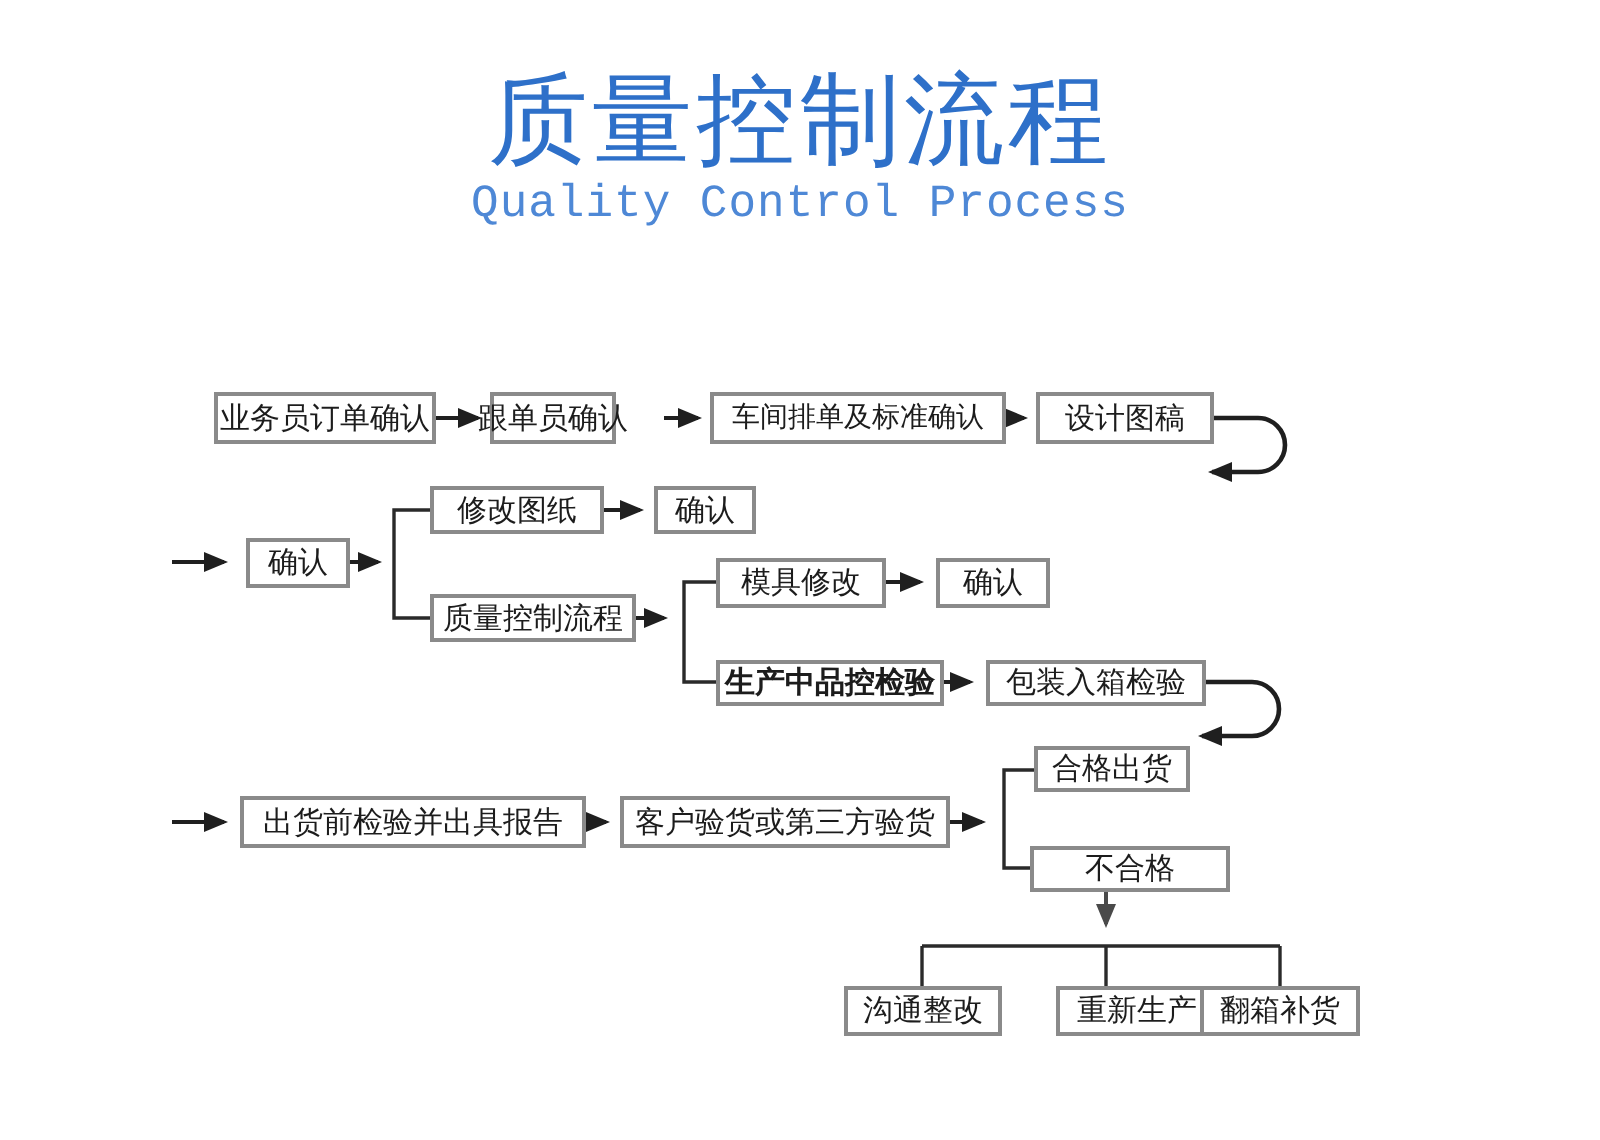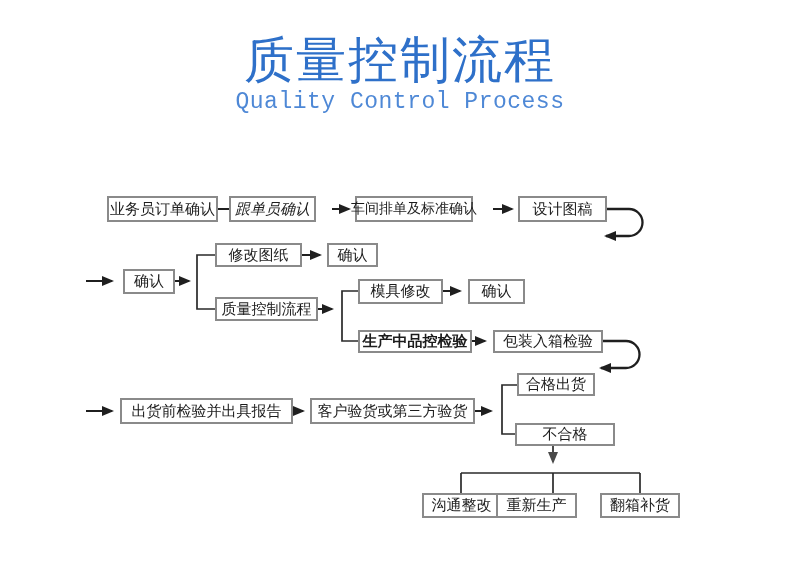--- a/index.html
+++ b/index.html
@@ -81,33 +81,33 @@
 
     <path class="conn-drop" d="M553,446 V462" marker-end="url(#ahd)"></path>
     <path class="conn-thin" d="M461,473 H640"></path>
     <path class="conn-thin" d="M461,473 V493"></path>
     <path class="conn-thin" d="M553,473 V493"></path>
     <path class="conn-thin" d="M640,473 V493"></path>
   </svg>
 
   <div id="nodes-layer">
       <div class="node" style="left: 107px; top: 196px; width: 111px; height: 26px;">业务员订单确认</div>
-      <div class="node" style="left: 229px; top: 196px; width: 87px; height: 26px; font-style: italic;">跟单员确认</div>
-      <div class="node" style="left: 355px; top: 196px; width: 118px; height: 26px; font-size: 14px;">车间排单及标准确认</div>
+      <div class="node" style="left: 245px; top: 196px; width: 63px; height: 26px;">跟单员确认</div>
+      <div class="node" style="left: 355px; top: 196px; width: 148px; height: 26px; font-size: 14px;">车间排单及标准确认</div>
       <div class="node" style="left: 518px; top: 196px; width: 89px; height: 26px;">设计图稿</div>
       <div class="node" style="left: 123px; top: 269px; width: 52px; height: 25px;">确认</div>
       <div class="node" style="left: 215px; top: 243px; width: 87px; height: 24px;">修改图纸</div>
       <div class="node" style="left: 327px; top: 243px; width: 51px; height: 24px;">确认</div>
       <div class="node" style="left: 215px; top: 297px; width: 103px; height: 24px;">质量控制流程</div>
       <div class="node" style="left: 358px; top: 279px; width: 85px; height: 25px;">模具修改</div>
       <div class="node" style="left: 468px; top: 279px; width: 57px; height: 25px;">确认</div>
       <div class="node" style="left: 358px; top: 330px; width: 114px; height: 23px; font-weight: bold;">生产中品控检验</div>
       <div class="node" style="left: 493px; top: 330px; width: 110px; height: 23px;">包装入箱检验</div>
       <div class="node" style="left: 120px; top: 398px; width: 173px; height: 26px;">出货前检验并出具报告</div>
       <div class="node" style="left: 310px; top: 398px; width: 165px; height: 26px;">客户验货或第三方验货</div>
       <div class="node" style="left: 517px; top: 373px; width: 78px; height: 23px;">合格出货</div>
       <div class="node" style="left: 515px; top: 423px; width: 100px; height: 23px;">不合格</div>
       <div class="node" style="left: 422px; top: 493px; width: 79px; height: 25px;">沟通整改</div>
-      <div class="node" style="left: 496px; top: 493px; width: 81px; height: 25px;">重新生产</div>
+      <div class="node" style="left: 528px; top: 493px; width: 81px; height: 25px;">重新生产</div>
       <div class="node" style="left: 600px; top: 493px; width: 80px; height: 25px;">翻箱补货</div>
     </div>
 
 </div>
 
 </body></html>

